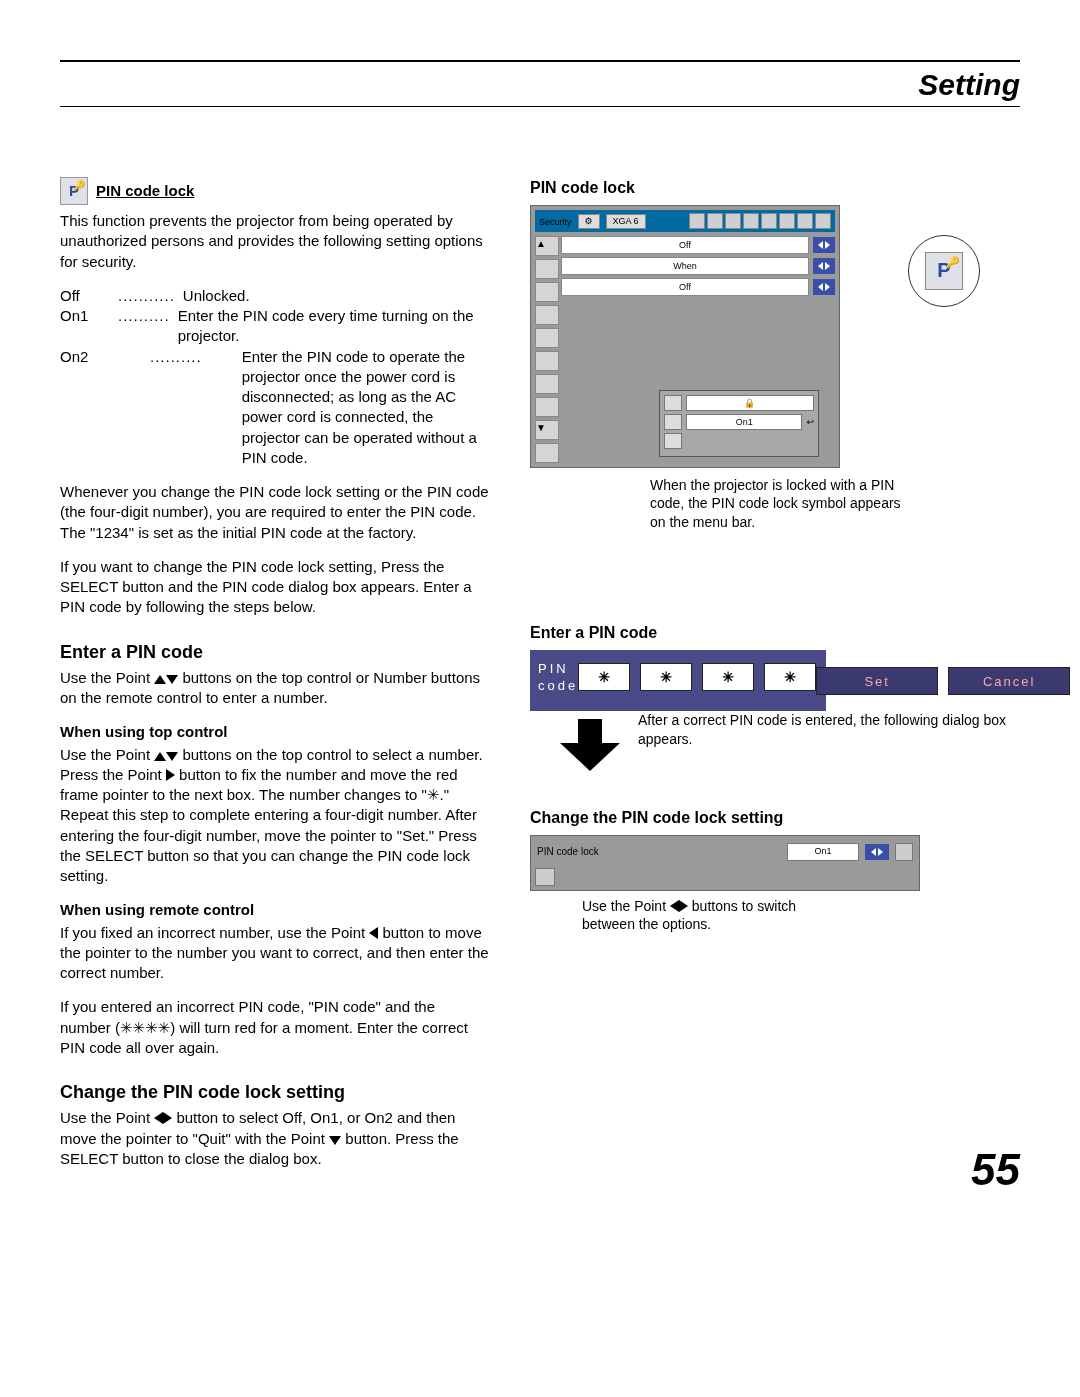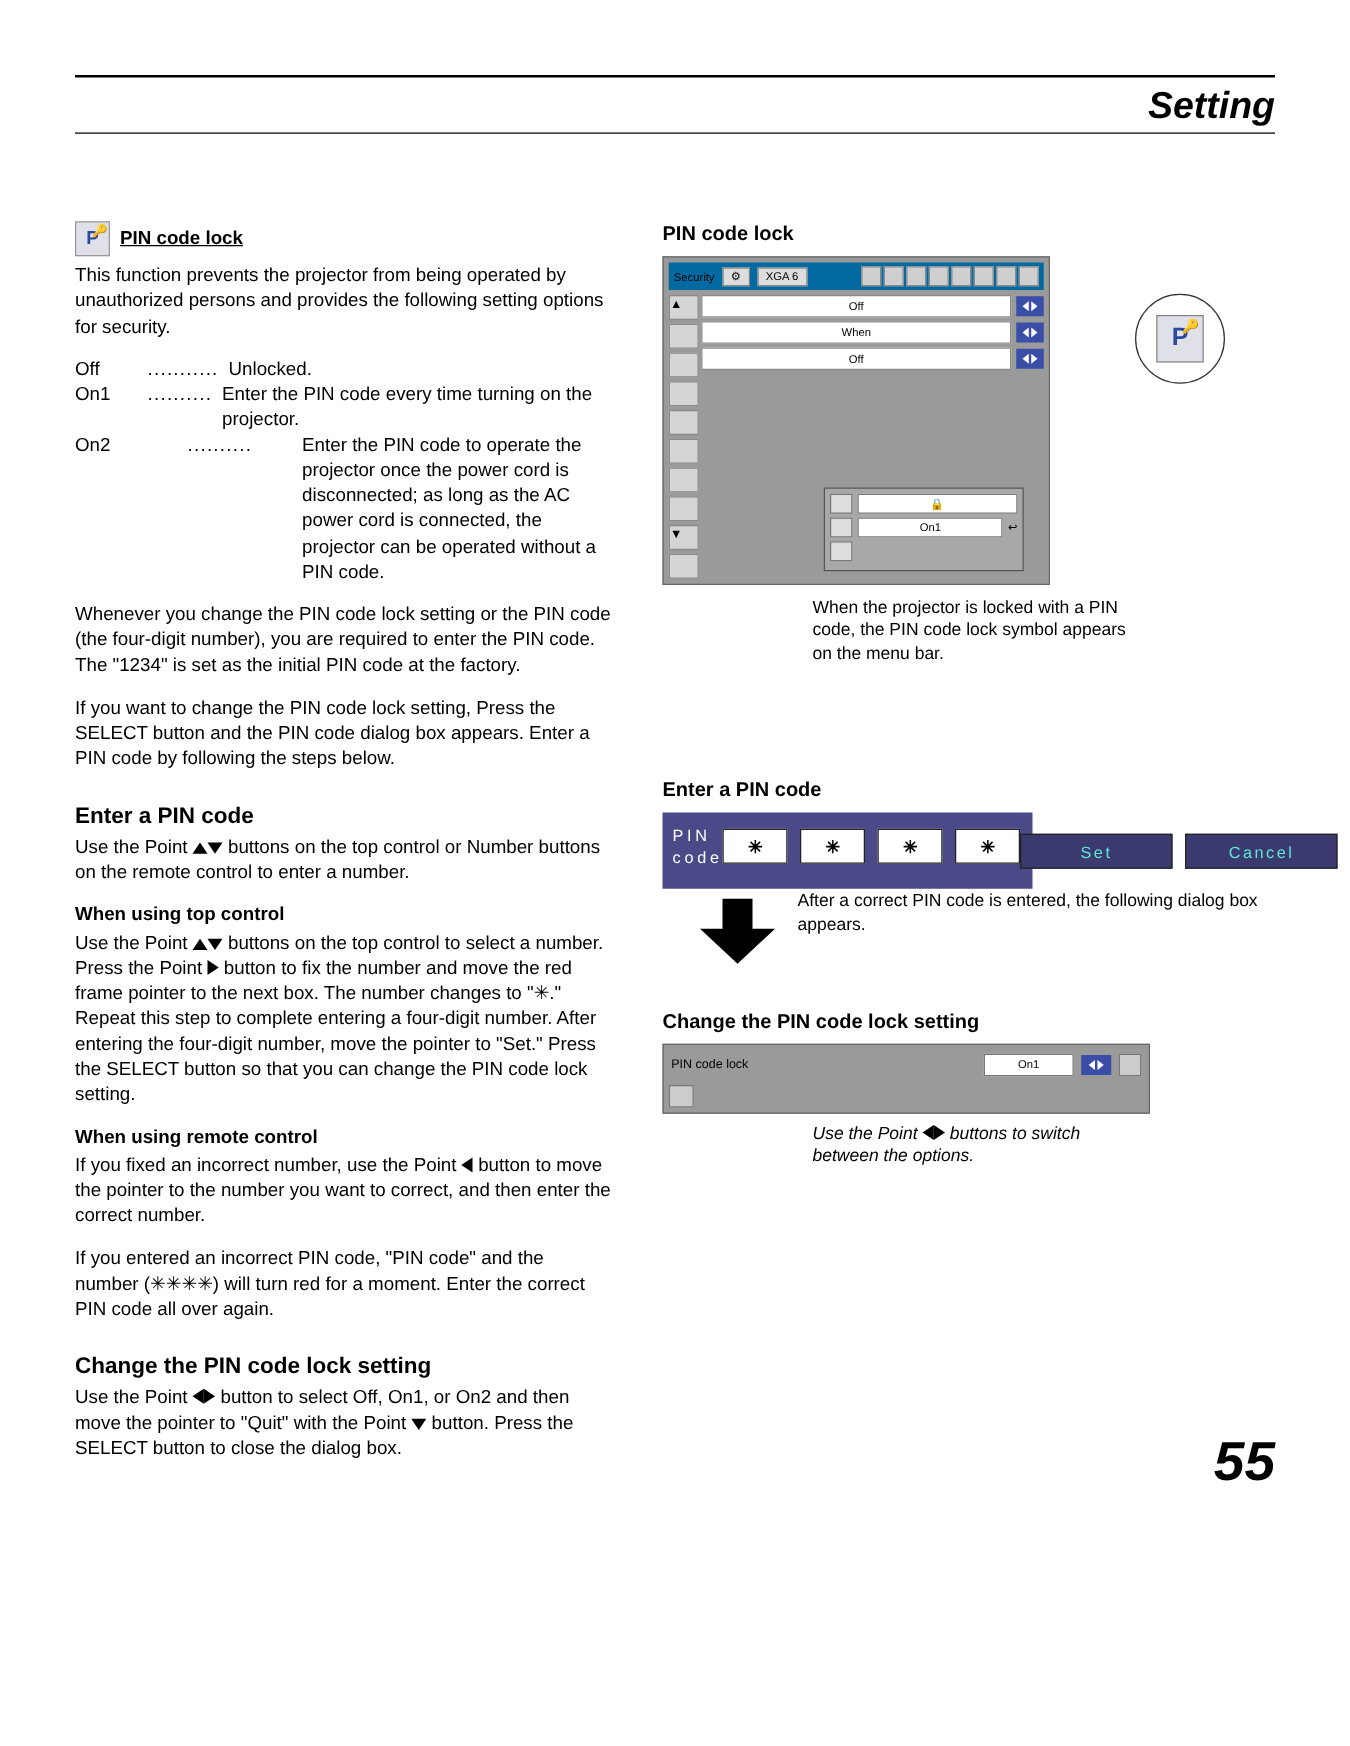--- a/index.html
+++ b/index.html
@@ -155,21 +155,21 @@
   }
   .pin-dialog .ptitle { color:#fff; font-size:13px; letter-spacing:3px; margin-bottom:8px; }
   .pin-fields { display:flex; gap:10px; margin-bottom:8px; }
   .pin-fields .pf {
     width:50px; height:26px; background:#fff; border:1px solid #222;
     display:flex; align-items:center; justify-content:center;
     font-size:14px; font-weight:bold;
   }
   .pin-buttons { display:flex; gap:10px; }
   .pin-buttons .pb {
-    width:120px; height:26px; background:#3a3a70; color:#5eead4;
+    width:120px; height:26px; background:#3a3a70; color:#fca5a5;
     display:flex; align-items:center; justify-content:center;
     font-size:13px; letter-spacing:2px; border:1px solid #222;
   }
   .big-arrow {
     width:60px; height:60px; margin:8px 0 8px 30px; position:relative;
   }
   .big-arrow .shaft { position:absolute; left:18px; top:0; width:24px; height:28px; background:#000; }
   .big-arrow .head { position:absolute; left:0; top:24px; width:0; height:0;
     border-left:30px solid transparent; border-right:30px solid transparent; border-top:28px solid #000; }
   .arrow-cap-row { display:flex; gap:18px; align-items:flex-start; }
@@ -179,21 +179,21 @@
     width:380px; background:#9a9a9a; border:1px solid #666; padding:4px;
     font-size:10px;
   }
   .lock-dialog .lrow { display:flex; align-items:center; gap:6px; padding:3px 2px; }
   .lock-dialog .lrow .lbl { flex:1; font-size:10px; }
   .lock-dialog .val { width:70px; height:16px; background:#fff; border:1px solid #777; display:flex; align-items:center; justify-content:center; font-size:9px; }
   .lock-dialog .arr { width:24px; height:16px; background:#3a4ea8; display:flex; align-items:center; justify-content:center; gap:2px; }
   .lock-dialog .ret { width:16px;height:16px;background:#ccc;border:1px solid #777; }
   .lock-dialog .iconend { width:18px;height:16px;background:#ccc;border:1px solid #777; margin-top:4px; }
 
-  .r-small-cap { margin-left: 120px; width:260px; font-size:14px; margin-top:6px;font-style:italic; }
+  .r-small-cap { margin-left: 52px; width:260px; font-size:14px; margin-top:6px; }
 
   .page-num {
     position:absolute; right:60px; bottom:28px;
     font-size:44px; font-weight:bold; font-style:italic;
   }
 </style>
 </head>
 <body>
 
 <div class="page">

